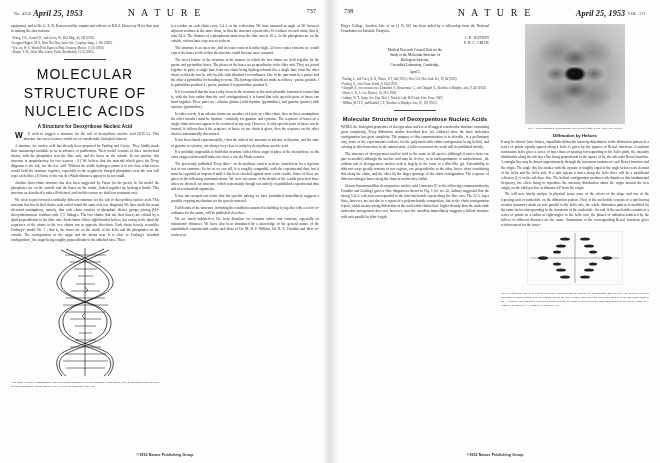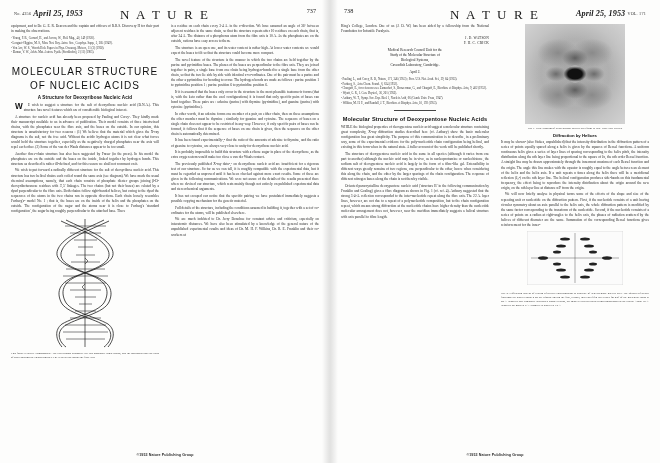--- a/index.html
+++ b/index.html
@@ -45,21 +45,21 @@
     color: #333;
   }
   .runhead .rh-date {
     font-size: 8.2px;
     font-weight: bold;
     letter-spacing: .1px;
     vertical-align: middle;
     font-style: italic;
   }
   .runhead .rh-journal {
-    font-size: 13px;
+    font-size: 10px;
     letter-spacing: 2.1px;
     vertical-align: middle;
   }
   .runhead .rh-folio {
     font-size: 6.2px;
     vertical-align: middle;
   }
   .rh-left  { position:absolute; left:0;  top:0; }
   .rh-mid   { position:absolute; left:50%; top:0; transform:translateX(-50%); }
   .rh-right { position:absolute; right:0; top:0; }
@@ -99,21 +99,21 @@
     border-top: 1px solid #444;
     margin: 5px auto 5px auto;
   }
 
   
   .art-title {
     text-align: center;
     font-family: "Liberation Sans", sans-serif;
     font-weight: 300;
     letter-spacing: 1.05px;
-    font-size: 10px;
+    font-size: 14px;
     line-height: 1.32;
     margin-bottom: 3px;
     color: #111;
   }
   .art-title-sm {
     text-align: center;
     font-family: "Liberation Sans", sans-serif;
     font-weight: bold;
     letter-spacing: .15px;
     font-size: 5.6px;

